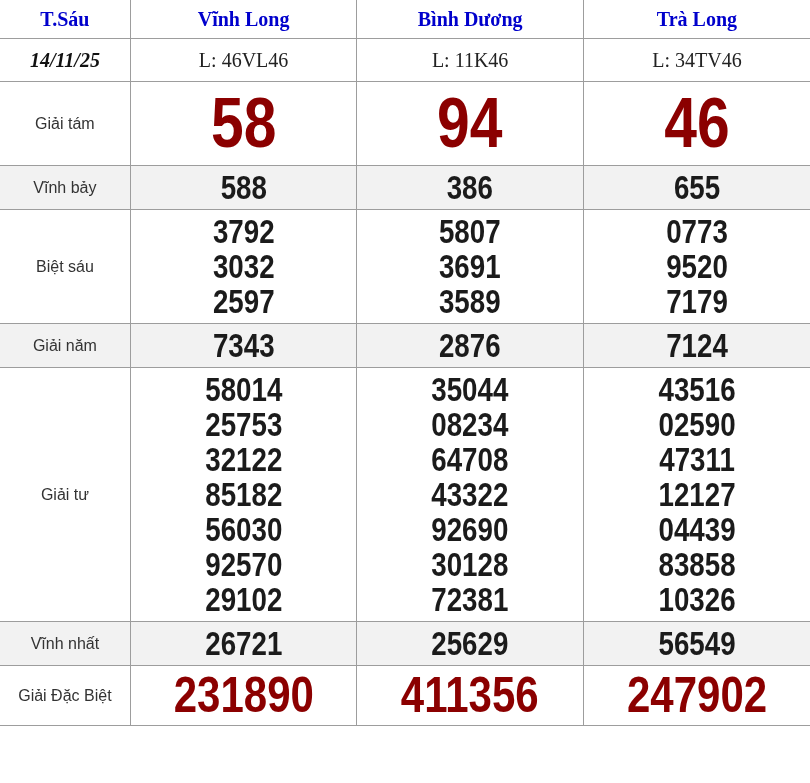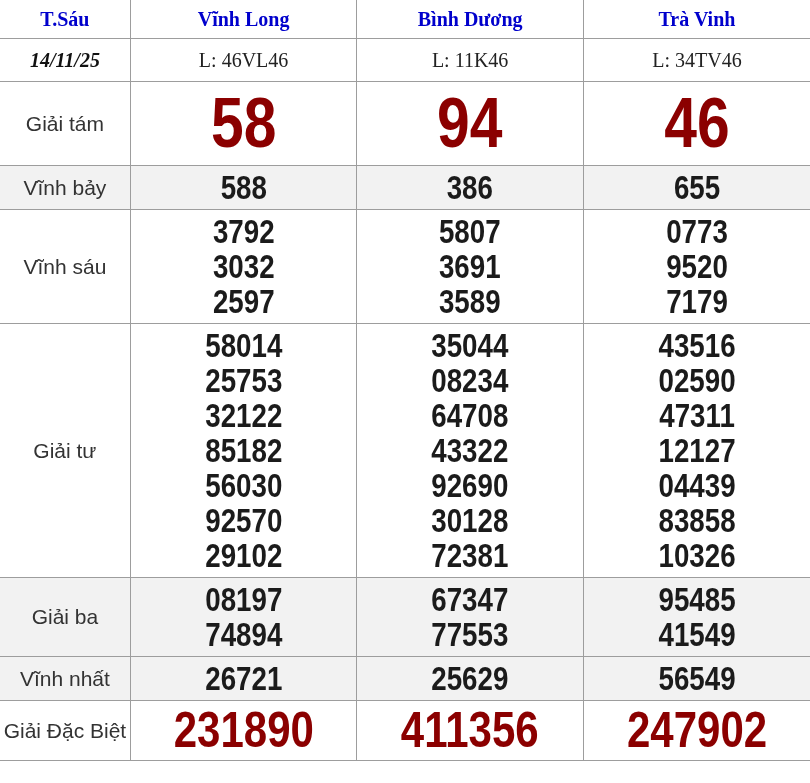--- a/index.html
+++ b/index.html
@@ -29,21 +29,21 @@
   col.c-prov  { width: 226px; }
 
   
   tr.hd td, tr.dt td { background: #f2f2f2; font-family: "Liberation Serif", serif; }
   tr.hd td { height: 30px; font-size: 20px; font-weight: bold; color: #0000cc; }
   tr.dt td { height: 34px; font-size: 20px; color: #222222; }
   tr.dt td.date-cell { font-weight: bold; color: #111111; font-style: italic; }
 
   
   td.label-cell {
-    font-size: 21px;
+    font-size: 16px;
     color: #333333;
     font-weight: normal;
     background: inherit;
   }
 
   
   .num {
     font-weight: bold;
     color: #1b1b1b;
     font-size: 33px;
@@ -79,21 +79,21 @@
     <col class="c-label">
     <col class="c-prov">
     <col class="c-prov">
     <col class="c-prov">
   </colgroup>
   <tbody>
     <tr class="hd">
       <td>T.Sáu</td>
       <td>Vĩnh Long</td>
       <td>Bình Dương</td>
-      <td>Trà Vinh</td>
+      <td>Trà Long</td>
     </tr>
     <tr class="dt">
       <td class="date-cell">14/11/25</td>
       <td>L: 46VL46</td>
       <td>L: 11K46</td>
       <td>L: 34TV46</td>
     </tr>
   <tr class="row-eight">
         <td class="label-cell">Giải tám</td>
         <td class="num-cell">
@@ -112,35 +112,47 @@
           <div class="num">588</div>
         </td>
         <td class="num-cell">
           <div class="num">386</div>
         </td>
         <td class="num-cell">
           <div class="num">655</div>
         </td>
       </tr>
       <tr>
-        <td class="label-cell">Vĩnh sáu</td>
+        <td class="label-cell">Biệt sáu</td>
         <td class="num-cell">
           <div class="num">3792</div>
           <div class="num">3032</div>
           <div class="num">2597</div>
         </td>
         <td class="num-cell">
           <div class="num">5807</div>
           <div class="num">3691</div>
           <div class="num">3589</div>
         </td>
         <td class="num-cell">
           <div class="num">0773</div>
           <div class="num">9520</div>
           <div class="num">7179</div>
+        </td>
+      </tr>
+      <tr class="alt">
+        <td class="label-cell">Giải năm</td>
+        <td class="num-cell">
+          <div class="num">7343</div>
+        </td>
+        <td class="num-cell">
+          <div class="num">2876</div>
+        </td>
+        <td class="num-cell">
+          <div class="num">7124</div>
         </td>
       </tr>
       <tr>
         <td class="label-cell">Giải tư</td>
         <td class="num-cell">
           <div class="num">58014</div>
           <div class="num">25753</div>
           <div class="num">32122</div>
           <div class="num">85182</div>
           <div class="num">56030</div>
@@ -160,35 +172,20 @@
           <div class="num">43516</div>
           <div class="num">02590</div>
           <div class="num">47311</div>
           <div class="num">12127</div>
           <div class="num">04439</div>
           <div class="num">83858</div>
           <div class="num">10326</div>
         </td>
       </tr>
       <tr class="alt">
-        <td class="label-cell">Giải ba</td>
-        <td class="num-cell">
-          <div class="num">08197</div>
-          <div class="num">74894</div>
-        </td>
-        <td class="num-cell">
-          <div class="num">67347</div>
-          <div class="num">77553</div>
-        </td>
-        <td class="num-cell">
-          <div class="num">95485</div>
-          <div class="num">41549</div>
-        </td>
-      </tr>
-      <tr class="alt">
         <td class="label-cell">Vĩnh nhất</td>
         <td class="num-cell">
           <div class="num">26721</div>
         </td>
         <td class="num-cell">
           <div class="num">25629</div>
         </td>
         <td class="num-cell">
           <div class="num">56549</div>
         </td>

